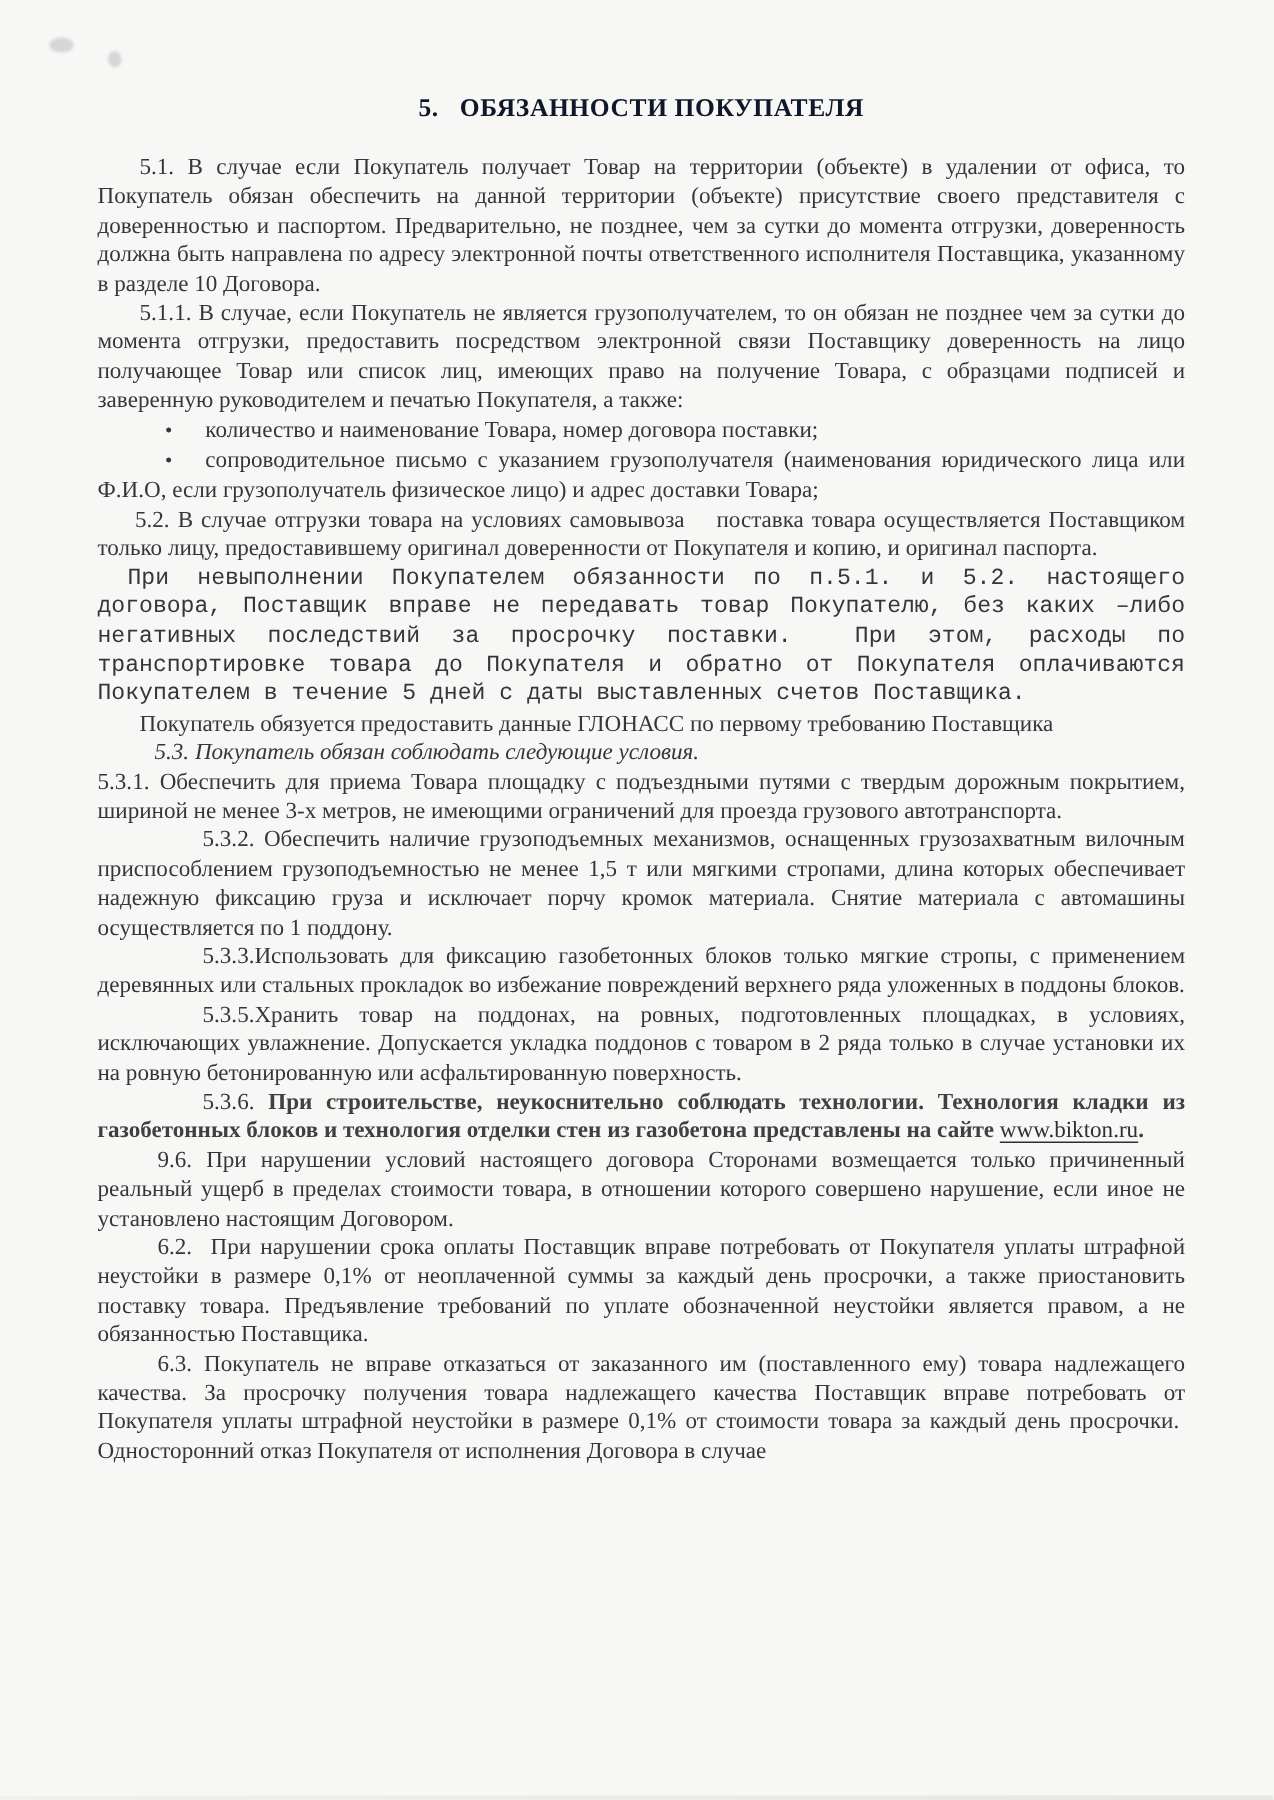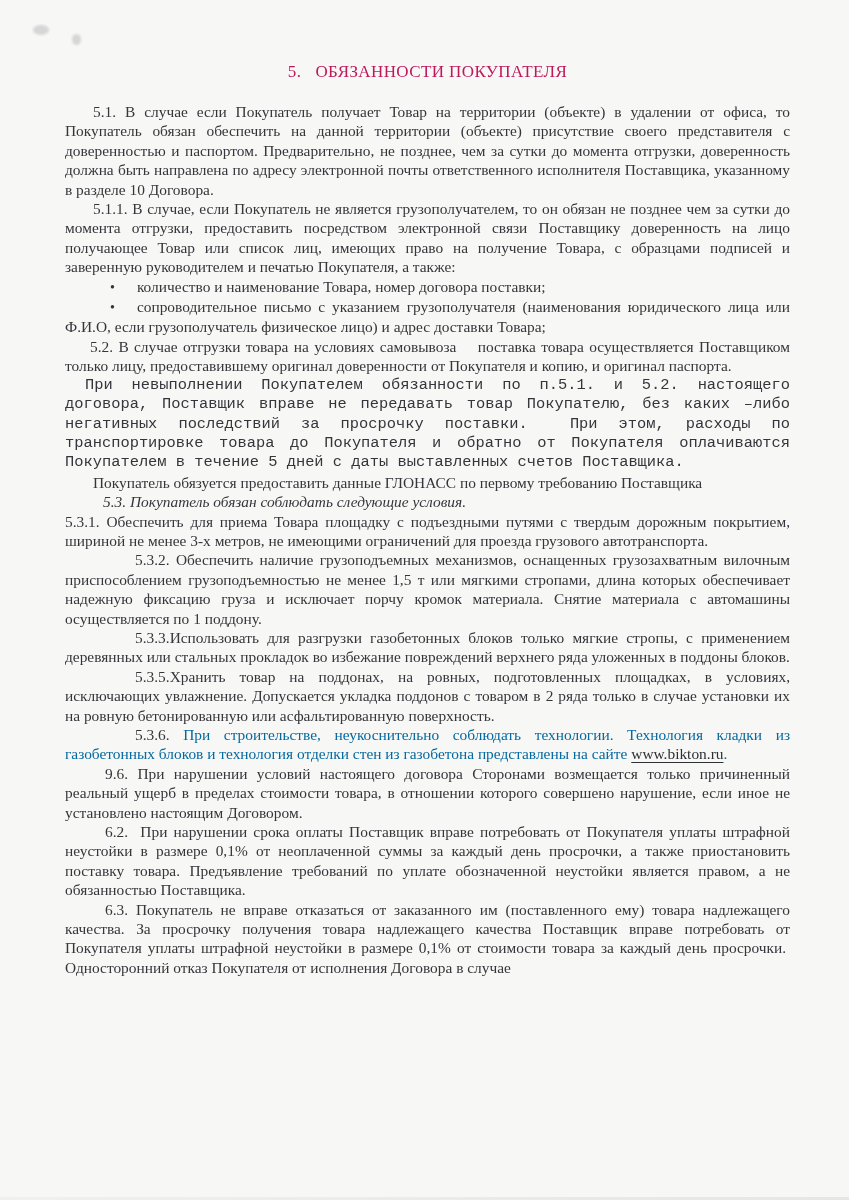--- a/index.html
+++ b/index.html
@@ -26,22 +26,22 @@
   }
   .a1 { left:33px; top:25px; width:16px; height:10px; }
   .a2 { left:72px; top:34px; width:9px;  height:11px; }
   .content {
     padding:62px 59px 0 65px;
   }
   h1.doc-heading {
     margin:0 0 20px 0;
     text-align:center;
     font-size:17px;
-    font-weight:normal;
-    color:#be185d;
+    font-weight:bold;
+    color:#0f172a;
     letter-spacing:0.4px;
   }
   h1.h6 { margin-top:21px; margin-bottom:18px; }
   .hgap { display:inline-block; width:14px; }
   p.doc {
     margin:0;
     font-size:15.4px;
     line-height:19.4px;
     text-align:justify;
     color:#35363b;
@@ -49,21 +49,21 @@
   .ind20 { text-indent:20px;font-family:Liberation Mono, monospace; }
   .ind25 { text-indent:25px; }
   .ind28 { text-indent:28px; }
   .ind38 { text-indent:38px;font-style:italic; }
   .ind40 { text-indent:40px; }
   .ind70 { text-indent:70px; }
   .block70 { margin-left:70px; }
   p.bullet-item { text-indent:45px; }
   .bullet-glyph { font-size:14px; }
   .bullet-sp { display:inline-block; width:22px; }
-  .bold { font-weight:normal; color:#0369a1; }
+  .bold { font-weight:bold; color:#404040; }
   .doclink {
     font-weight:normal; color:#2e2f34;
     text-decoration:underline;
     text-underline-offset:3px;
     text-decoration-thickness:1px;
   }
 </style>
 </head>
 <body>
 
@@ -88,21 +88,21 @@
     <p class="doc ind20">При невыполнении Покупателем обязанности по п.5.1. и 5.2. настоящего договора, Поставщик вправе не передавать товар Покупателю, без каких –либо негативных последствий за просрочку поставки.&nbsp; При этом, расходы по транспортировке товара до Покупателя и обратно от Покупателя оплачиваются Покупателем в течение 5 дней с даты выставленных счетов Поставщика.</p>
 
     <p class="doc ind28">Покупатель обязуется предоставить данные ГЛОНАСС по первому требованию Поставщика</p>
 
     <p class="doc ind38">5.3. Покупатель обязан соблюдать следующие условия.</p>
 
     <p class="doc block70">5.3.1. Обеспечить для приема Товара площадку с подъездными путями с твердым дорожным покрытием, шириной не менее 3-х метров, не имеющими ограничений для проезда грузового автотранспорта.</p>
 
     <p class="doc ind70">5.3.2. Обеспечить наличие грузоподъемных механизмов, оснащенных грузозахватным вилочным приспособлением грузоподъемностью не менее 1,5 т или мягкими стропами, длина которых обеспечивает надежную фиксацию груза и исключает порчу кромок материала. Снятие материала с автомашины осуществляется по 1 поддону.</p>
 
-    <p class="doc ind70">5.3.3.Использовать для разгрузки газобетонных блоков только мягкие стропы, с применением деревянных или стальных прокладок во избежание повреждений верхнего ряда уложенных в поддоны блоков.</p>
+    <p class="doc ind70">5.3.3.Использовать для фиксацию газобетонных блоков только мягкие стропы, с применением деревянных или стальных прокладок во избежание повреждений верхнего ряда уложенных в поддоны блоков.</p>
 
 
     <p class="doc ind70">5.3.5.Хранить товар на поддонах, на ровных, подготовленных площадках, в условиях, исключающих увлажнение. Допускается укладка поддонов с товаром в 2 ряда только в случае установки их на ровную бетонированную или асфальтированную поверхность.</p>
 
     <p class="doc ind70"><span>5.3.6. </span><span class="bold">При строительстве, неукоснительно соблюдать технологии. Технология кладки из газобетонных блоков и технология отделки стен из газобетона представлены на сайте </span><span class="doclink">www.bikton.ru</span><span class="bold">.</span></p>
 
 
     <p class="doc ind40">9.6. При нарушении условий настоящего договора Сторонами возмещается только причиненный реальный ущерб в пределах стоимости товара, в отношении которого совершено нарушение, если иное не установлено настоящим Договором.</p>
 
     <p class="doc ind40">6.2.&nbsp; При нарушении срока оплаты Поставщик вправе потребовать от Покупателя уплаты штрафной неустойки в размере 0,1% от неоплаченной суммы за каждый день просрочки, а также приостановить поставку товара. Предъявление требований по уплате обозначенной неустойки является правом, а не обязанностью Поставщика.</p>

